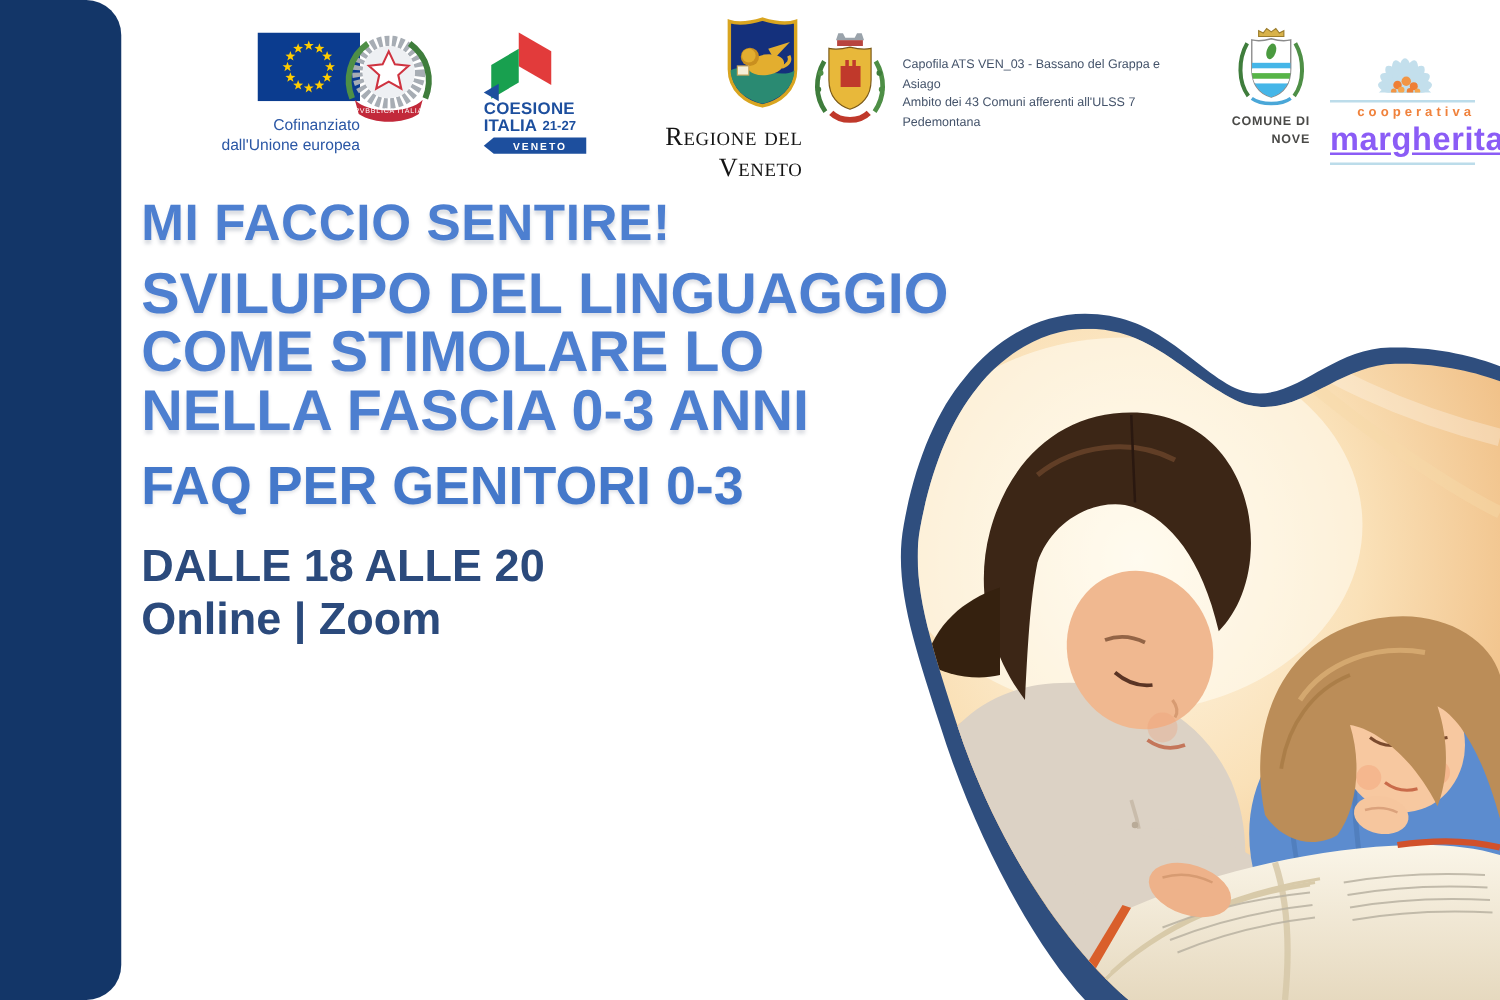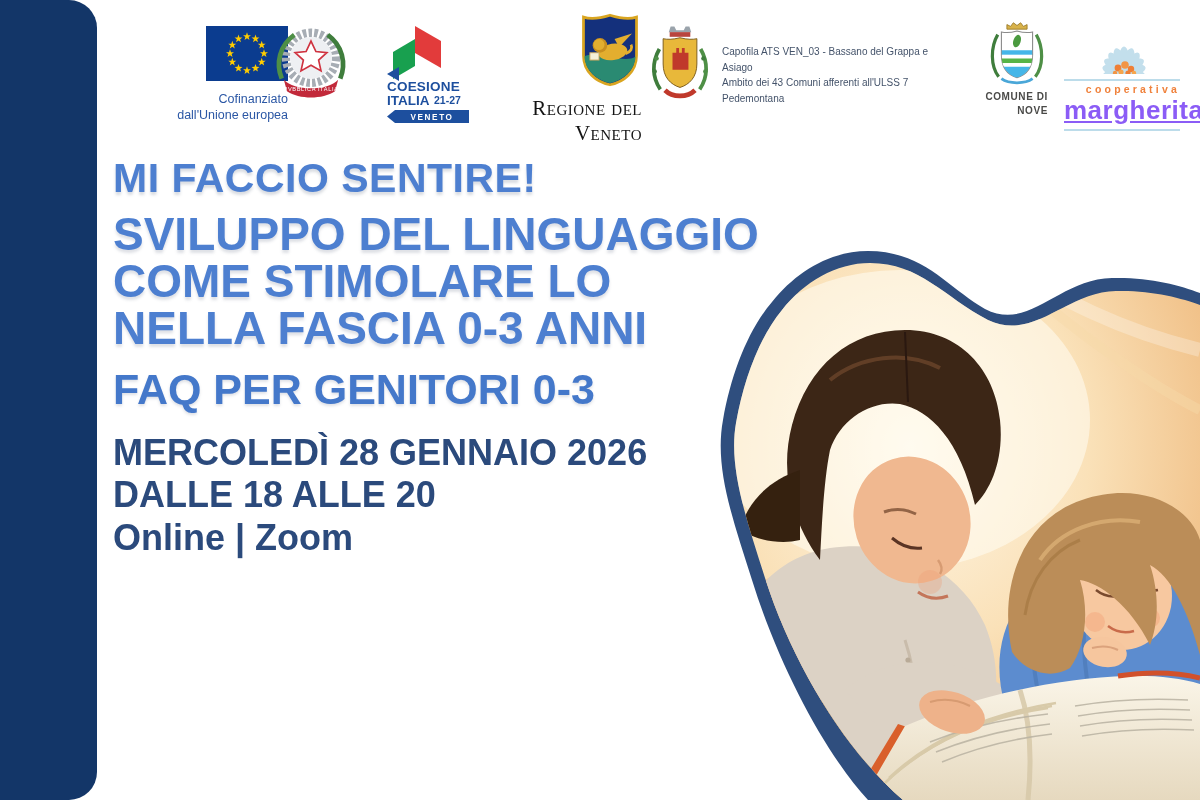--- a/index.html
+++ b/index.html
@@ -194,21 +194,20 @@
 
   <div class="content">
     <h1 class="title">MI FACCIO SENTIRE!</h1>
     <div class="subtitle">
       <div>SVILUPPO DEL LINGUAGGIO</div>
       <div>COME STIMOLARE LO</div>
       <div>NELLA FASCIA 0-3 ANNI</div>
     </div>
     <div class="faq">FAQ PER GENITORI 0-3</div>
     <div class="when">
-      <div class="row">MERCOLEDÌ 28 GENNAIO 2026</div>
       <div class="row">DALLE 18 ALLE 20</div>
       <div class="row">Online | Zoom</div>
     </div>
   </div>
 
   <div class="photo-wrap">
     <svg width="500" height="570" viewBox="700 230 500 570">
       <defs>
         <radialGradient id="gTent" cx="42%" cy="38%" r="80%">
           <stop offset="0" stop-color="#fff8e9"></stop>

